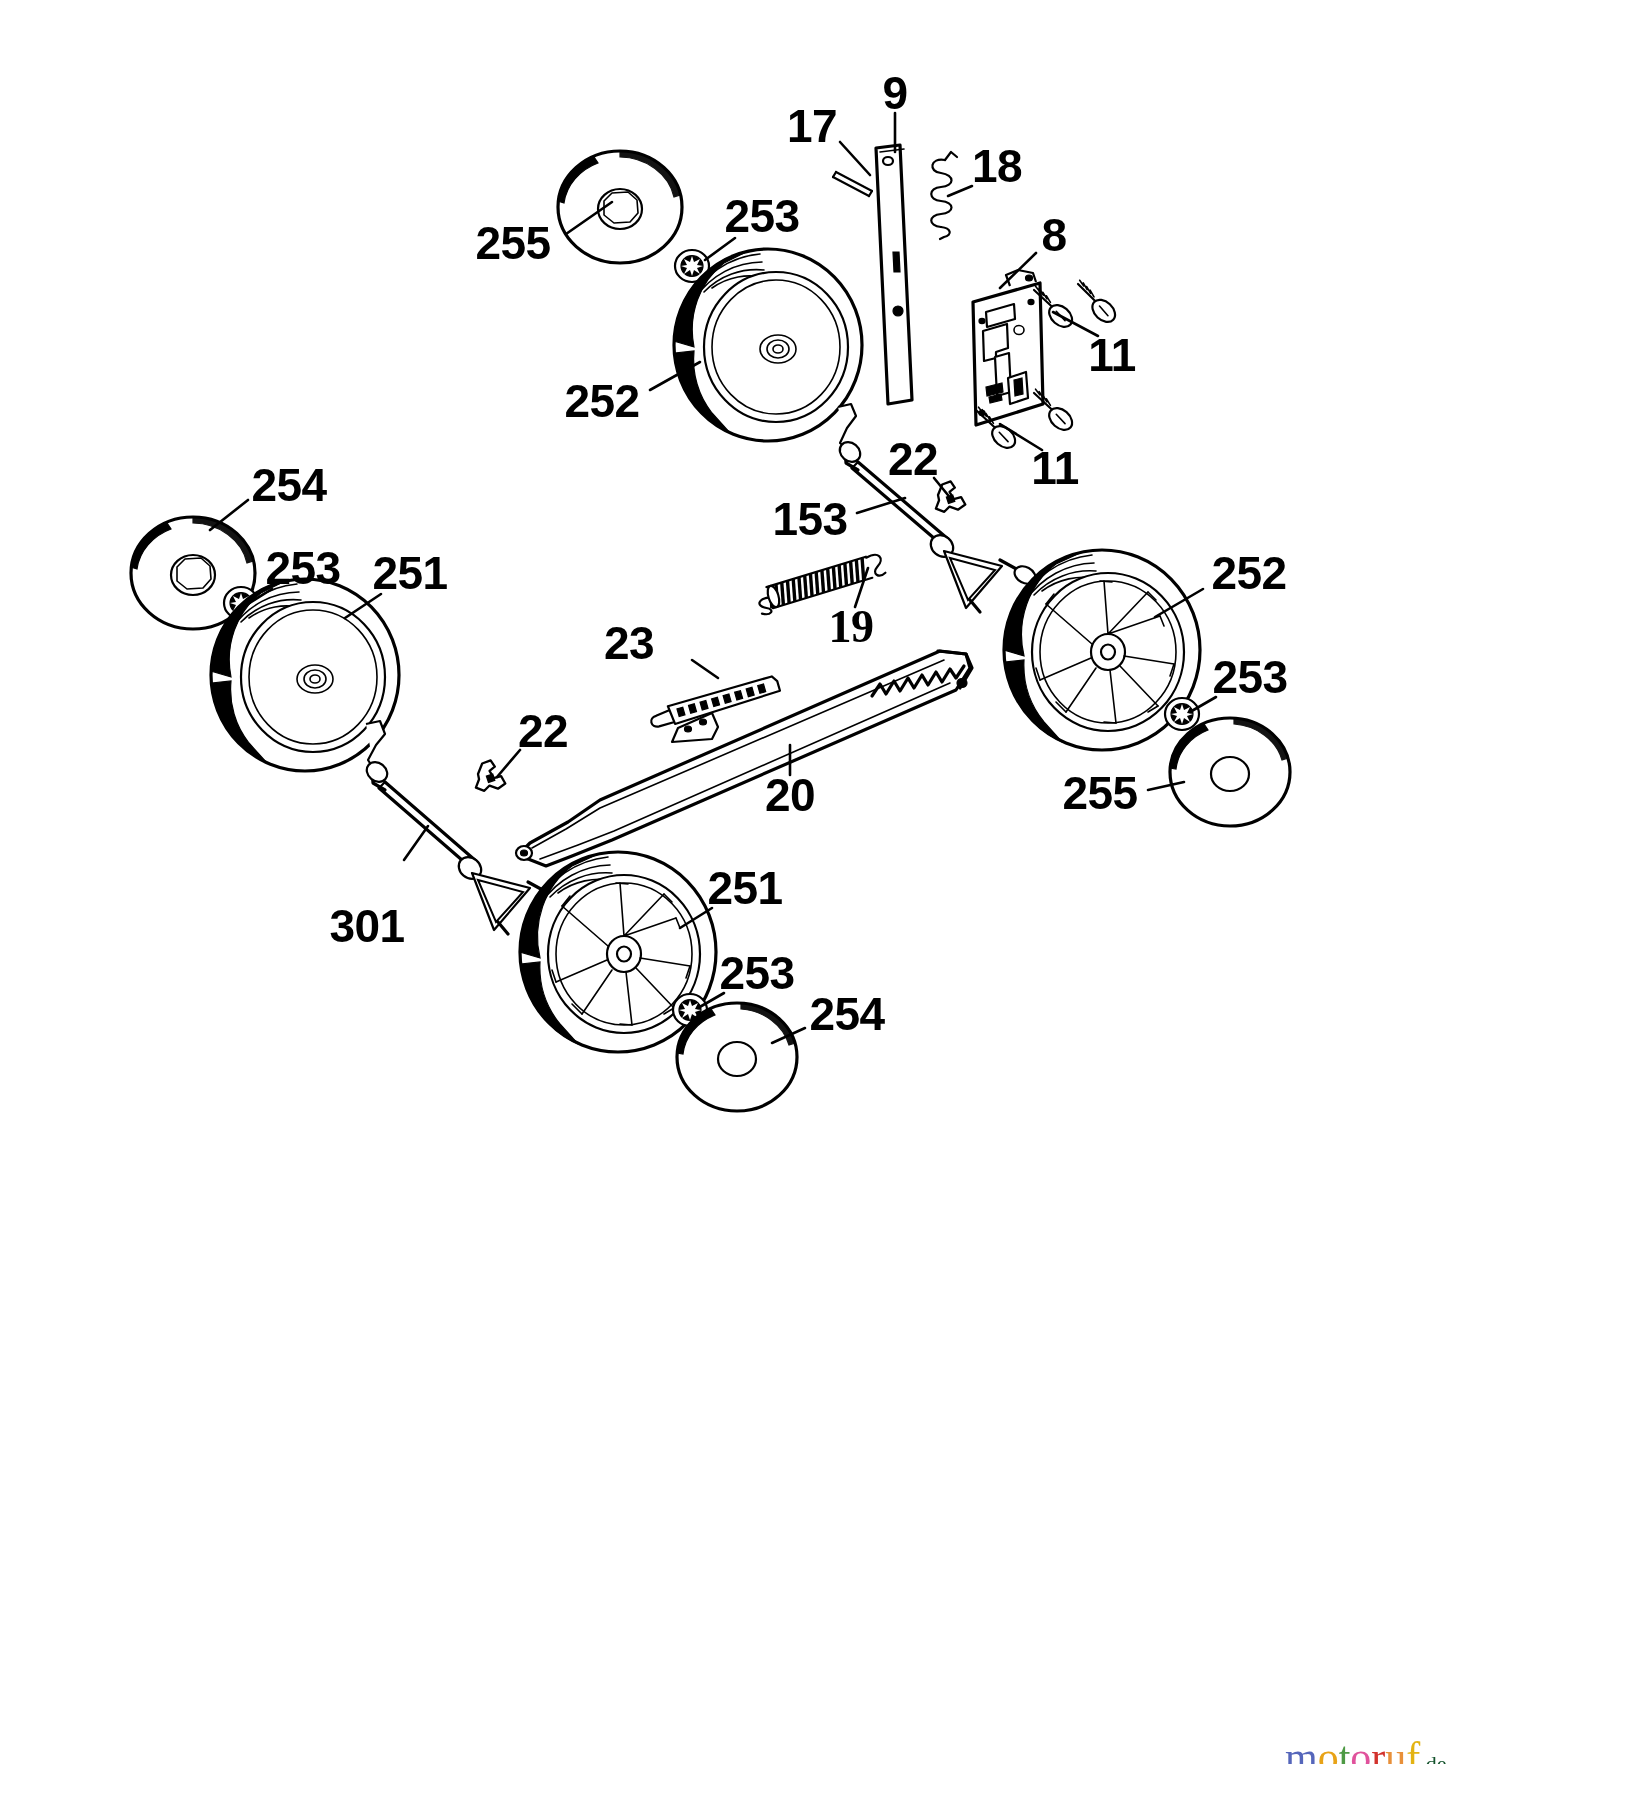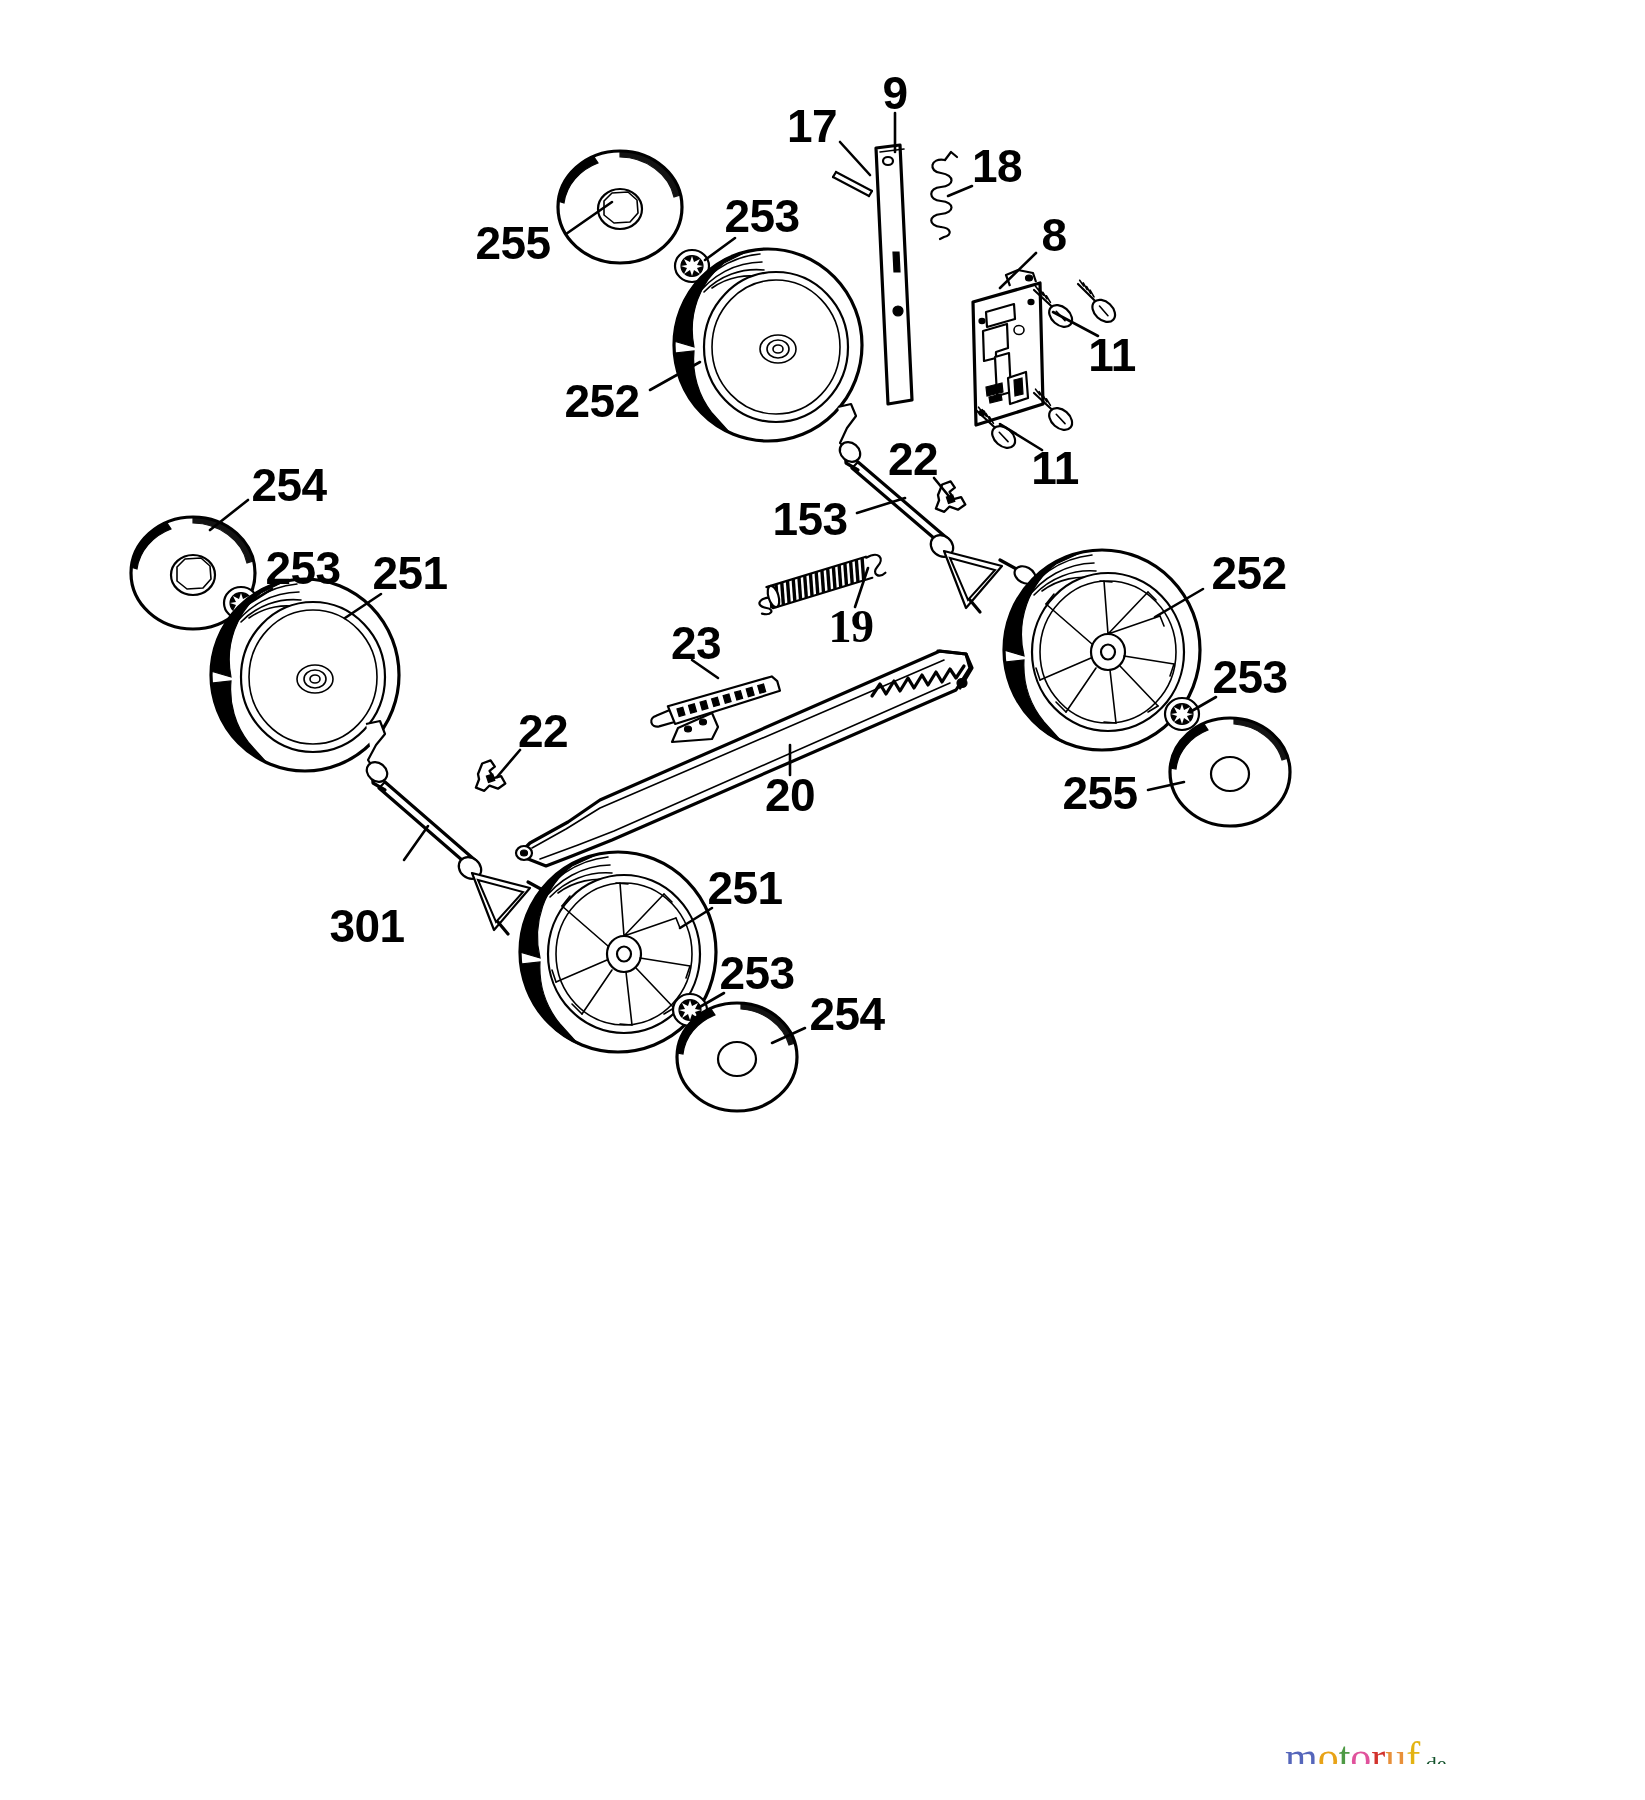--- a/index.html
+++ b/index.html
@@ -388,21 +388,21 @@
   <div class="callout-label" style="left:1055px; top:468px;">11</div>
   <div class="callout-label" style="left:513px; top:243px;">255</div>
   <div class="callout-label" style="left:762px; top:216px;">253</div>
   <div class="callout-label" style="left:602px; top:401px;">252</div>
   <div class="callout-label" style="left:913px; top:459px;">22</div>
   <div class="callout-label" style="left:810px; top:519px;">153</div>
   <div class="callout-label" style="left:289px; top:485px;">254</div>
   <div class="callout-label" style="left:303px; top:568px;">253</div>
   <div class="callout-label" style="left:410px; top:573px;">251</div>
   <div class="callout-label" style="left:851px; top:627px;font-family:Liberation Serif, serif;">19</div>
-  <div class="callout-label" style="left:696px; top:643px;">23</div>
+  <div class="callout-label" style="left:629px; top:643px;">23</div>
   <div class="callout-label" style="left:1249px; top:573px;">252</div>
   <div class="callout-label" style="left:1250px; top:677px;">253</div>
   <div class="callout-label" style="left:1100px; top:793px;">255</div>
   <div class="callout-label" style="left:543px; top:731px;">22</div>
   <div class="callout-label" style="left:790px; top:795px;">20</div>
   <div class="callout-label" style="left:367px; top:926px;">301</div>
   <div class="callout-label" style="left:745px; top:888px;">251</div>
   <div class="callout-label" style="left:757px; top:973px;">253</div>
   <div class="callout-label" style="left:847px; top:1014px;">254</div>
 

